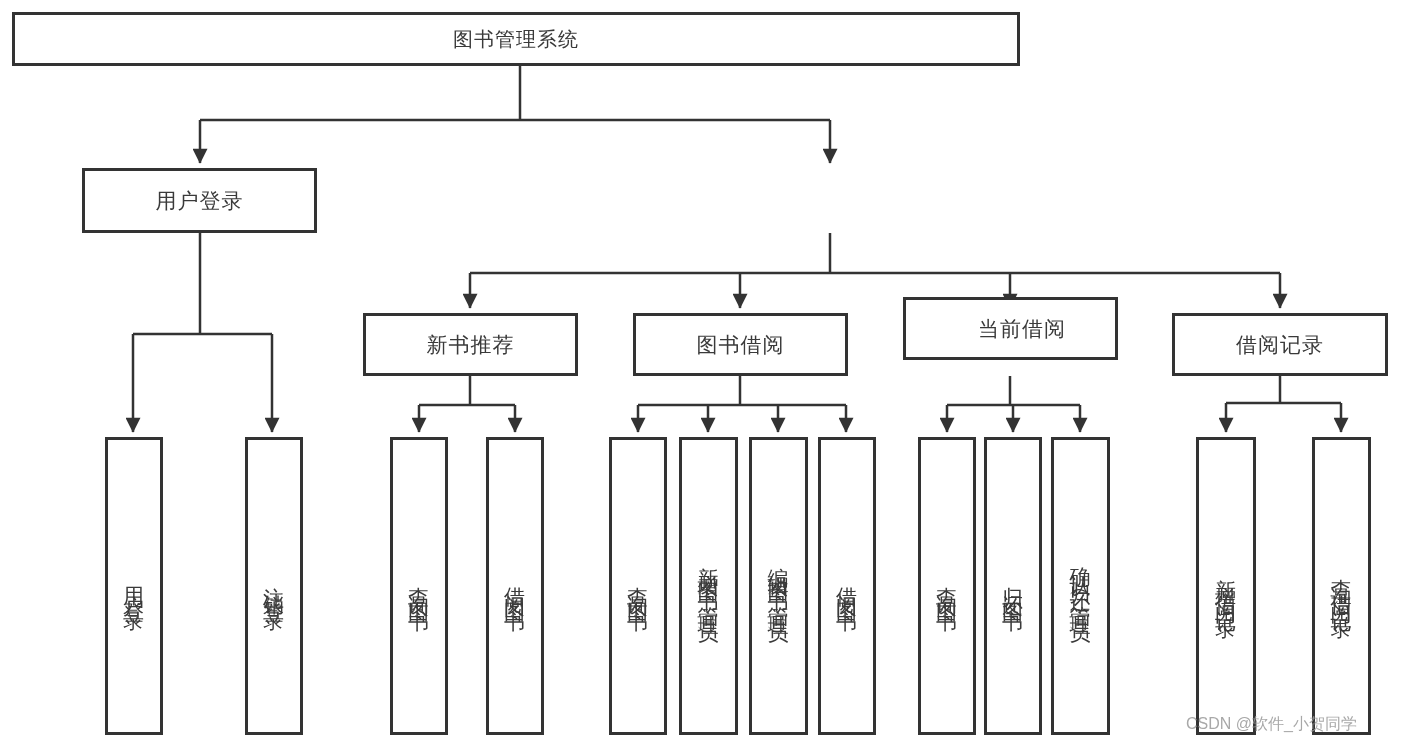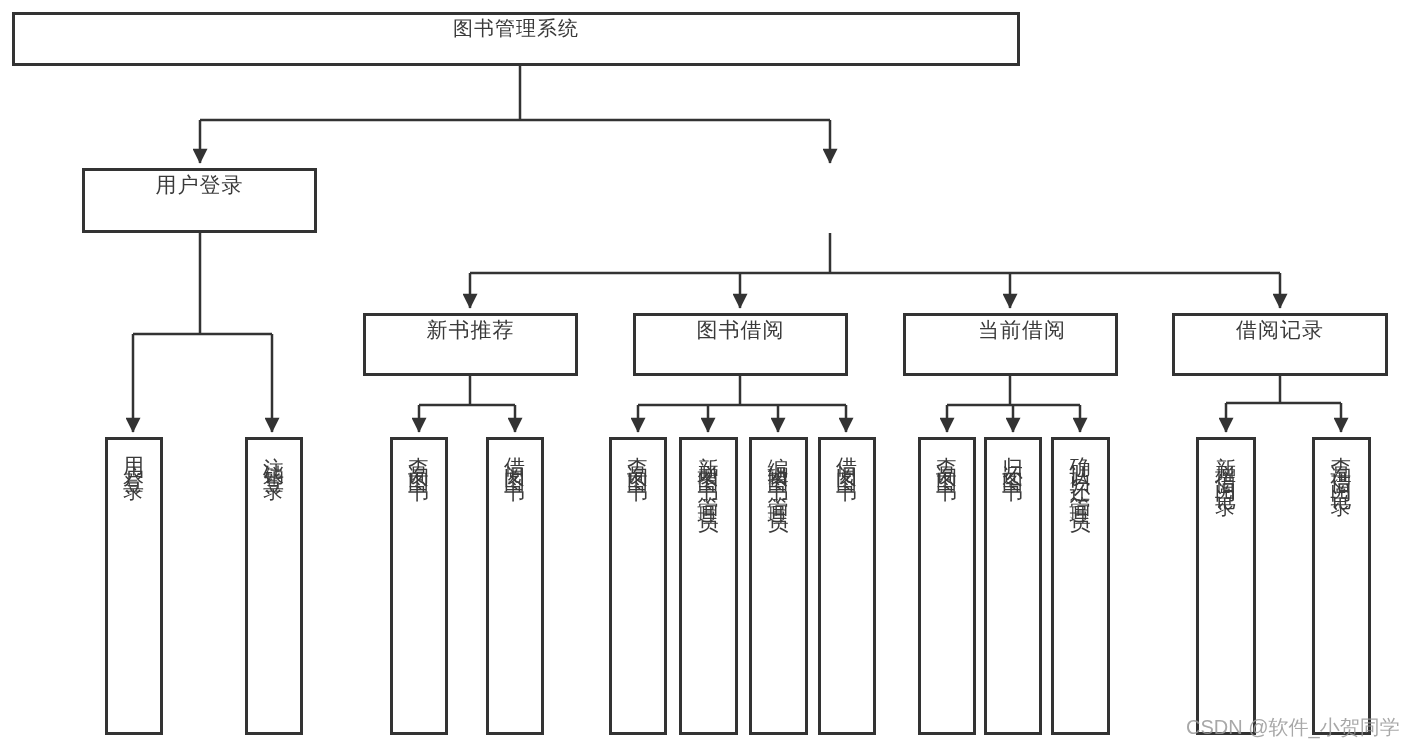--- a/index.html
+++ b/index.html
@@ -25,40 +25,40 @@
     position: absolute;
     left: 0; top: 0;
     width: 1405px; height: 747px;
     z-index: 1;
   }
   .box {
     position: absolute;
     border: 3px solid var(--line);
     background: var(--bg);
     display: flex;
-    align-items: flex-start;
+    align-items: center;
     justify-content: center;
     z-index: 2;
     color: var(--text);
   }
   .h-label { font-size: 21px; letter-spacing: 1px; white-space: nowrap; }
   .root-label { font-size: 20px; letter-spacing: 1px; }
   .vtext {
     writing-mode: vertical-rl;
     text-orientation: mixed;
     font-size: 21px;
     letter-spacing: 8px;
     line-height: 1;
     white-space: nowrap;
   }
   .watermark {
     position: absolute;
     left: 1186px;
     top: 714px;
-    font-size: 20px;
+    font-size: 16px;
     color: var(--watermark);
     opacity: 0.85;
     z-index: 5;
     white-space: nowrap;
   }
 </style>
 </head>
 <body>
 
 <div class="canvas">
@@ -120,21 +120,21 @@
   <div class="box" style="left:82px; top:168px; width:235px; height:65px;">
     <span class="h-label">用户登录</span>
   </div>
 
   <div class="box" style="left:363px; top:313px; width:215px; height:63px;">
     <span class="h-label">新书推荐</span>
   </div>
   <div class="box" style="left:633px; top:313px; width:215px; height:63px;">
     <span class="h-label">图书借阅</span>
   </div>
-  <div class="box" style="left:903px; top:313px; width:215px; height:63px;padding-left:23px;">
+  <div class="box" style="left:903px; top:297px; width:215px; height:63px;padding-left:23px;">
     <span class="h-label">当前借阅</span>
   </div>
   <div class="box" style="left:1172px; top:313px; width:216px; height:63px;">
     <span class="h-label">借阅记录</span>
   </div>
 
   <div class="box" style="left:105px; top:437px; width:58px; height:298px;">
     <span class="vtext">用户登录</span>
   </div>
   <div class="box" style="left:245px; top:437px; width:58px; height:298px;">

